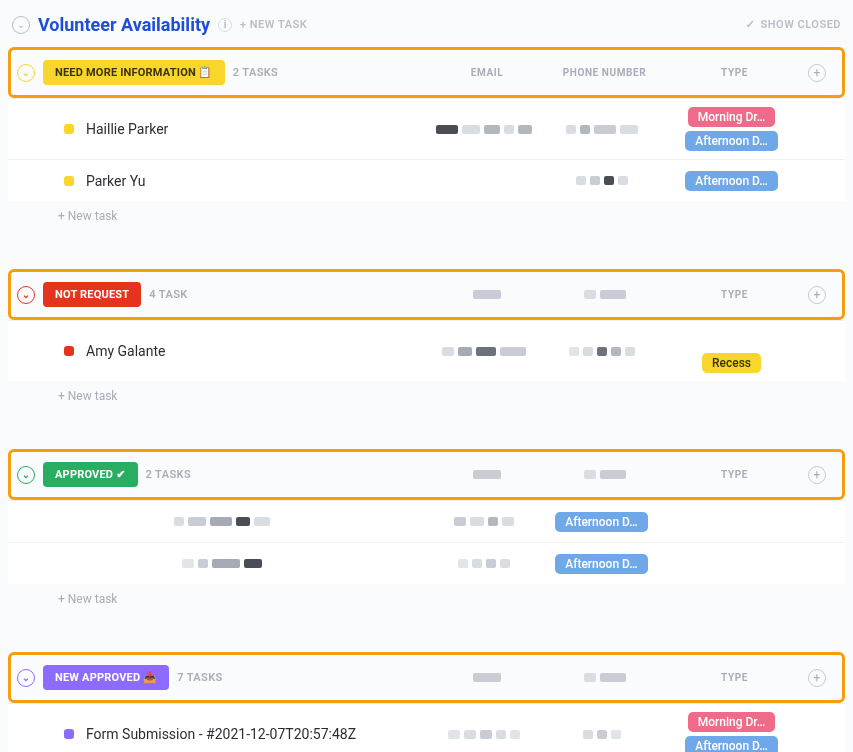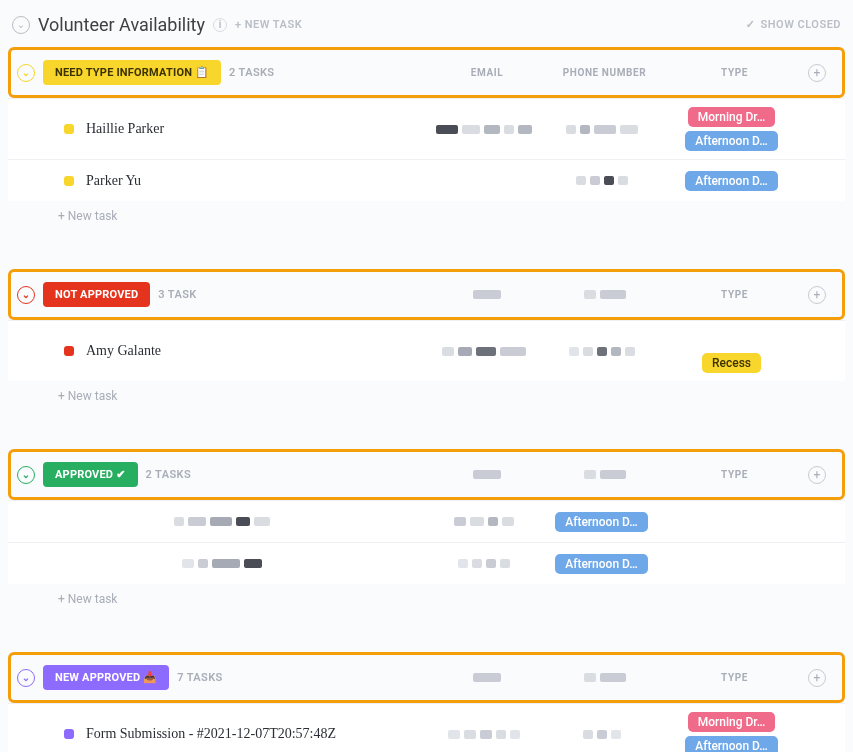--- a/index.html
+++ b/index.html
@@ -14,22 +14,22 @@
 
   
   .list-header {
     display: flex;
     align-items: center;
     gap: 8px;
     padding: 6px 4px 12px 4px;
   }
   .list-header .title {
     font-size: 18px;
-    font-weight: 400;
-    color: #404040;
+    font-weight: 700;
+    color: #1d4ed8;
   }
   .info-dot {
     width: 14px; height: 14px; border-radius: 50%;
     display: inline-flex; align-items: center; justify-content: center;
     color: #b9bec7; font-size: 10px; font-weight: 700;
     border: 1.5px solid #d8dce3;
   }
   .new-task-top {
     color: #b9bec7; font-weight: 600; font-size: 11px; letter-spacing: 0.5px;
     cursor: pointer;
@@ -78,21 +78,21 @@
   .row {
     display: grid;
     grid-template-columns: 415px 110px 125px 135px 30px;
     align-items: center;
     background: #fff;
     border-top: 1px solid #eef0f3;
     padding: 8px 6px;
     min-height: 42px;
   }
   .row:last-of-type { border-bottom: 1px solid #eef0f3; }
-  .name-cell { display: flex; align-items: center; gap: 12px; padding-left: 50px; font-family: Liberation Serif, serif; }
+  .name-cell { display: flex; align-items: center; gap: 12px; padding-left: 50px; }
   .status-square {
     width: 10px; height: 10px; border-radius: 3px; flex: 0 0 10px;
   }
   .task-name { font-size: 14px; color: #2a2e34; }
 
   .blur-cell { display: flex; gap: 4px; justify-content: center; align-items: center; }
   .blur-bar {
     height: 9px; border-radius: 2px;
   }
 
@@ -121,21 +121,21 @@
       <span>✓</span>
       <span>SHOW CLOSED</span>
     </span>
   </div>
 
   <div id="groups-mount">
       <div class="group">
         <div class="group-header highlight">
           <div class="gh-left">
             <span class="gh-chevron" style="border-color: rgb(248, 214, 43); color: rgb(248, 214, 43);">⌄</span>
-            <span class="status-pill" style="background: rgb(248, 214, 43); color: rgb(59, 50, 0);">NEED TYPE INFORMATION 📋</span>
+            <span class="status-pill" style="background: rgb(248, 214, 43); color: rgb(59, 50, 0);">NEED MORE INFORMATION 📋</span>
             <span class="task-count">2 TASKS</span>
           </div>
           <div class="col-label">EMAIL</div>
           <div class="col-label">PHONE NUMBER</div>
           <div class="col-label">TYPE</div>
           <span class="plus-circle">+</span>
         </div>
         <div class="row">
           <div class="name-cell">
             <span class="status-square" style="background: rgb(248, 214, 43);"></span>
@@ -176,22 +176,22 @@
             <span class="tag" style="background: rgb(111, 168, 232);">Afternoon D…</span>
           </div>
           <div></div>
         </div>
         <div class="new-task-row">+ New task</div>
       </div>
       <div class="group">
         <div class="group-header highlight">
           <div class="gh-left">
             <span class="gh-chevron" style="border-color: rgb(229, 52, 29); color: rgb(229, 52, 29);">⌄</span>
-            <span class="status-pill" style="background: rgb(229, 52, 29);">NOT APPROVED</span>
-            <span class="task-count">3 TASK</span>
+            <span class="status-pill" style="background: rgb(229, 52, 29);">NOT REQUEST</span>
+            <span class="task-count">4 TASK</span>
           </div>
           <div class="col-label">
             <div class="blur-cell">
               <div class="blur-bar" style="background: rgb(201, 204, 212); width: 28px;"></div>
             </div>
           </div>
           <div class="col-label">
             <div class="blur-cell">
               <div class="blur-bar" style="background: rgb(217, 220, 225); width: 12px;"></div>
               <div class="blur-bar" style="background: rgb(201, 204, 212); width: 26px;"></div>

